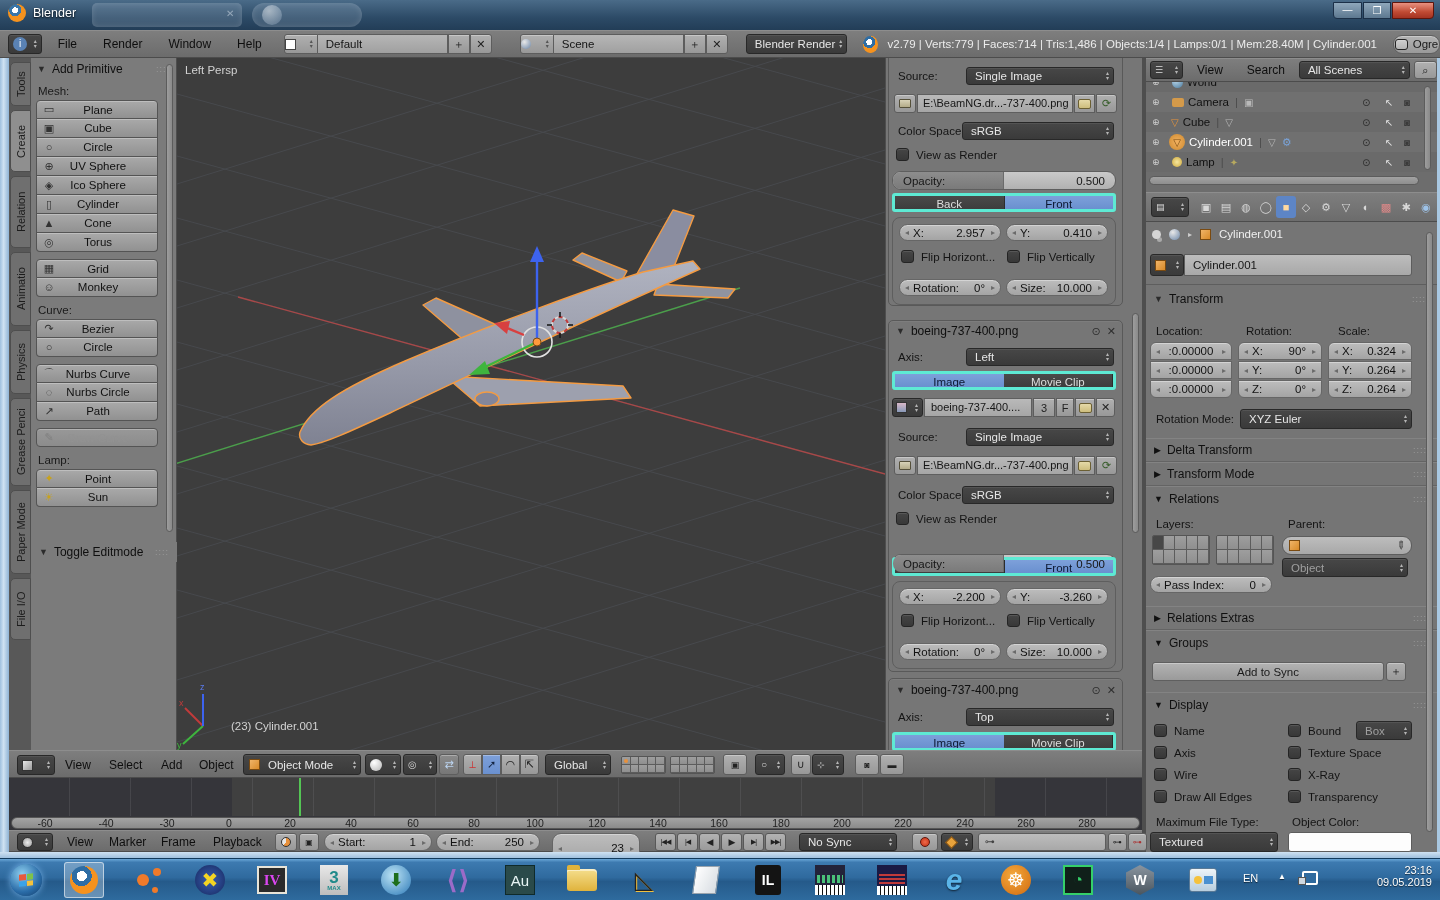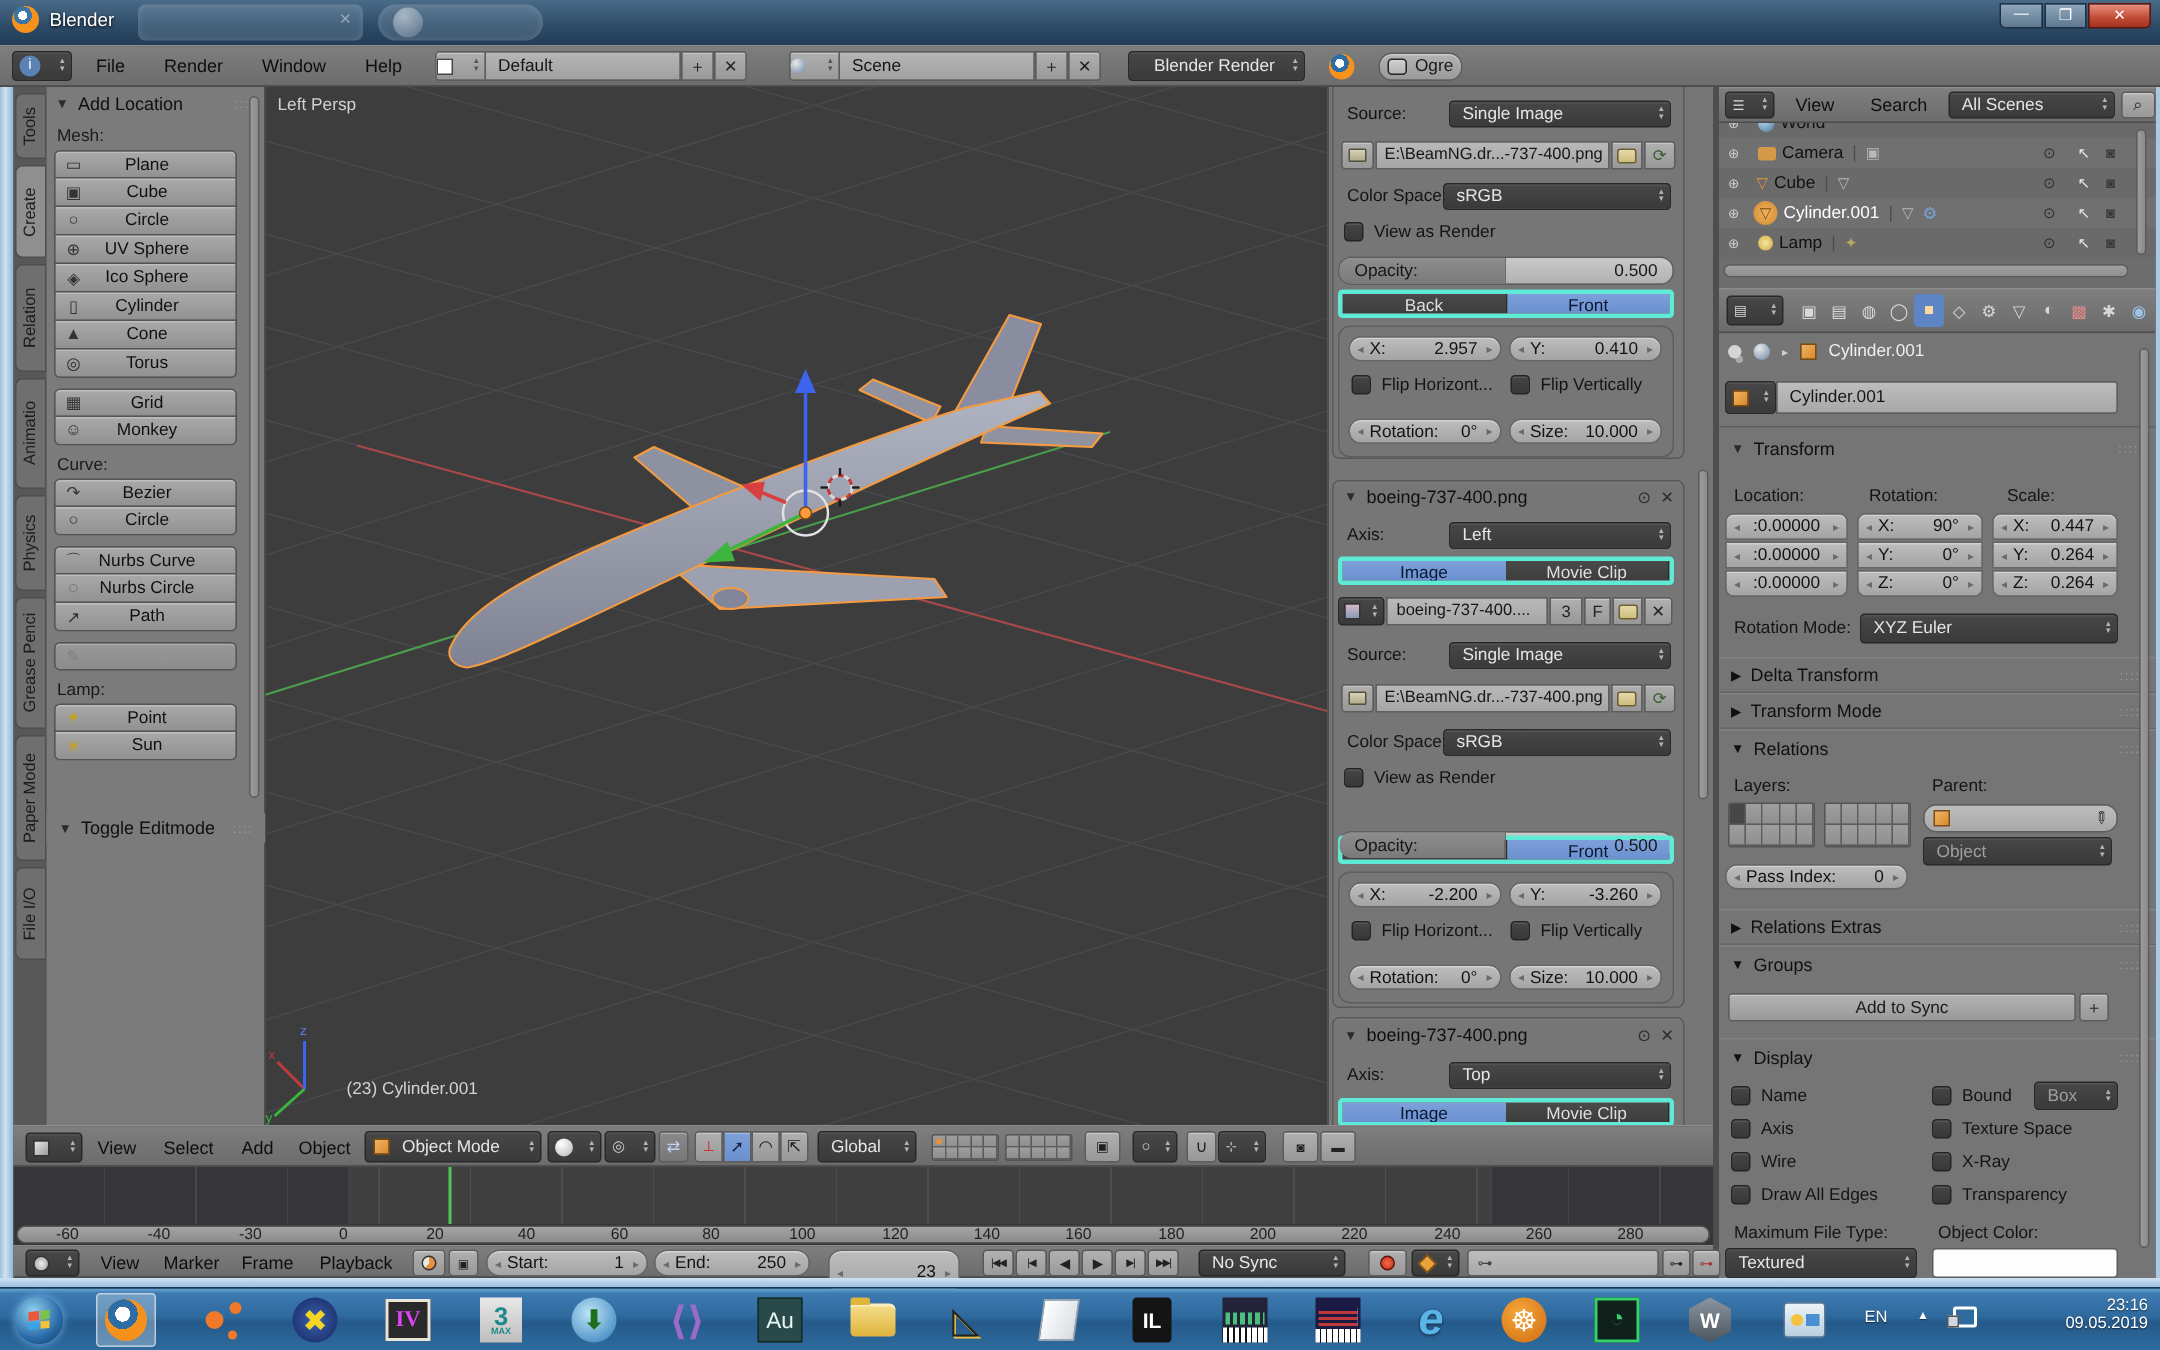--- a/index.html
+++ b/index.html
@@ -121,20 +121,21 @@
     </div>
     <div style="width:130px;height:20px;background:linear-gradient(#b6b6b6,#a0a0a0);border:1px solid #5d5d5d;border-left:none;font-size:11.5px;line-height:18px;padding-left:8px;color:#141414">Scene</div>
     <div class="icbtn" style="width:22px;height:20px;border-radius:0">＋</div>
     <div class="icbtn" style="width:22px;height:20px;border-radius:0 3px 3px 0">✕</div>
   </div>
   <div class="dd" style="width:118px;height:20px;margin-left:16px">
     <span class="ddt" style="text-align:center">Blender Render</span>
     <span class="ud"></span>
   </div>
   <span style="width:17px;height:17px;border-radius:50%;background:radial-gradient(circle at 42% 36%,#fff 0 3px,#2e6da4 3px 6px,#f5921e 6px);display:inline-block;margin-left:14px"></span>
+  <span style="color:#ececec;font-size:11.5px;margin-left:8px;white-space:nowrap">v2.79 | Verts:779 | Faces:714 | Tris:1,486 | Objects:1/4 | Lamps:0/1 | Mem:28.40M | Cylinder.001</span>
   <div class="lbtn" style="width:56px;height:19px;margin-left:14px;border-radius:9px;gap:5px">
     <span class="cb" style="width:11px;height:11px;background:linear-gradient(#cfcfcf,#b5b5b5)"></span>
     <span>Ogre</span>
   </div>
 </div>
 
 <div class="a" style="left:0;top:58px;width:9px;height:794px;background:linear-gradient(90deg,#9fc0de,#cfe2f2 40%,#8fb3d4)"></div>
 <div class="a" style="left:1437px;top:58px;width:3px;height:794px;background:#a9c8e2"></div>
 
 <div class="a" id="tabstrip" style="left:9px;top:58px;width:22px;height:692px;background:#585858">
@@ -144,21 +145,21 @@
   <div class="vtab" style="top:194px;height:74px">Animatio</div>
   <div class="vtab" style="top:272px;height:64px">Physics</div>
   <div class="vtab" style="top:340px;height:88px">Grease Penci</div>
   <div class="vtab" style="top:432px;height:84px">Paper Mode</div>
   <div class="vtab" style="top:520px;height:62px">File I/O</div>
 </div>
 
 <div class="a" id="shelf" style="left:31px;top:58px;width:146px;height:692px;background:#7b7b7b;border-right:1px solid #4e4e4e;padding-top:4px">
   <div class="phead" style="padding:0 6px 2px 6px">
     <span class="tri">▼</span>
-    <span>Add Location</span>
+    <span>Add Primitive</span>
     <span class="grip">::::</span>
   </div>
   <div class="shelflab">Mesh:</div>
   <div class="grp">
     <div class="sbtn">
         <span class="ic">▭</span>
         <span class="lb">Plane</span>
       </div>
     <div class="sbtn">
         <span class="ic">▣</span>
@@ -625,21 +626,21 @@
   <div class="a pill" style="left:92px;top:169px;width:84px;height:18px;border-radius:0">
       <span class="pl">Y:</span>
       <span class="pv">0°</span>
     </div>
   <div class="a pill" style="left:92px;top:188px;width:84px;height:18px;border-radius:0 0 6px 6px">
       <span class="pl">Z:</span>
       <span class="pv">0°</span>
     </div>
   <div class="a pill" style="left:182px;top:150px;width:84px;height:18px;border-radius:6px 6px 0 0">
       <span class="pl">X:</span>
-      <span class="pv">0.447</span>
+      <span class="pv">0.324</span>
     </div>
   <div class="a pill" style="left:182px;top:169px;width:84px;height:18px;border-radius:0">
       <span class="pl">Y:</span>
       <span class="pv">0.264</span>
     </div>
   <div class="a pill" style="left:182px;top:188px;width:84px;height:18px;border-radius:0 0 6px 6px">
       <span class="pl">Z:</span>
       <span class="pv">0.264</span>
     </div>
   <span class="a lab" style="left:10px;top:221px">Rotation Mode:</span>

